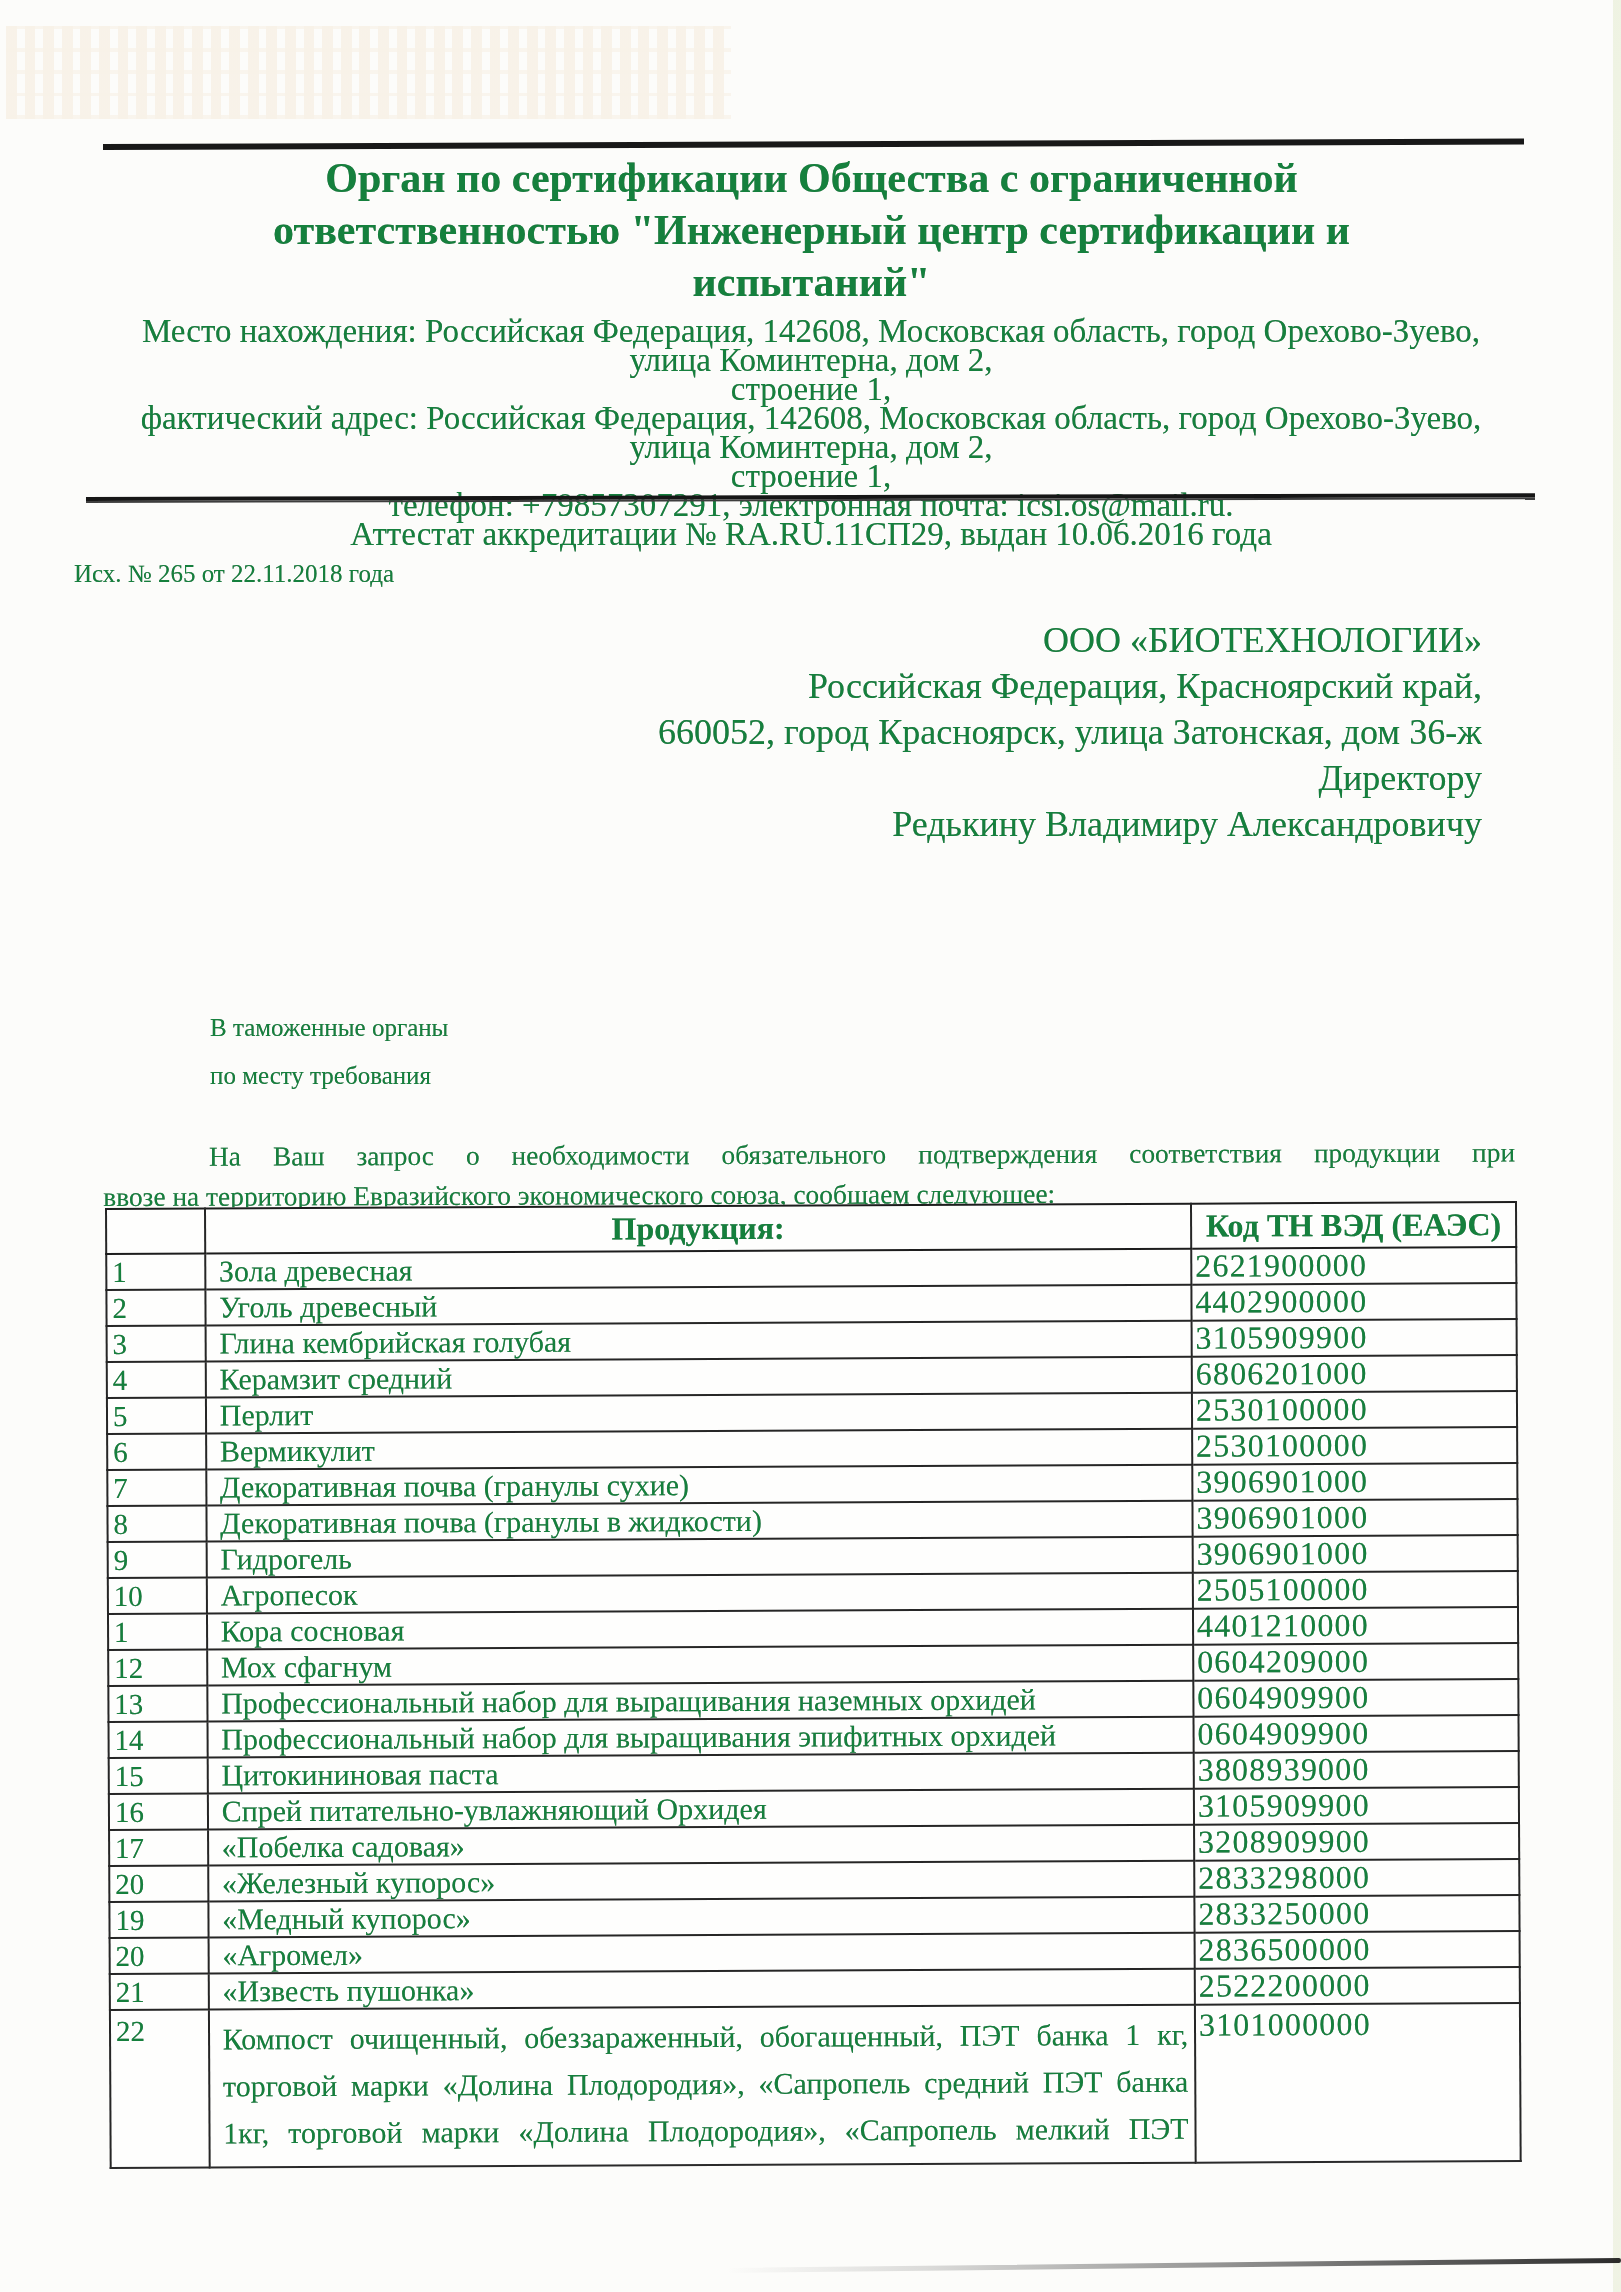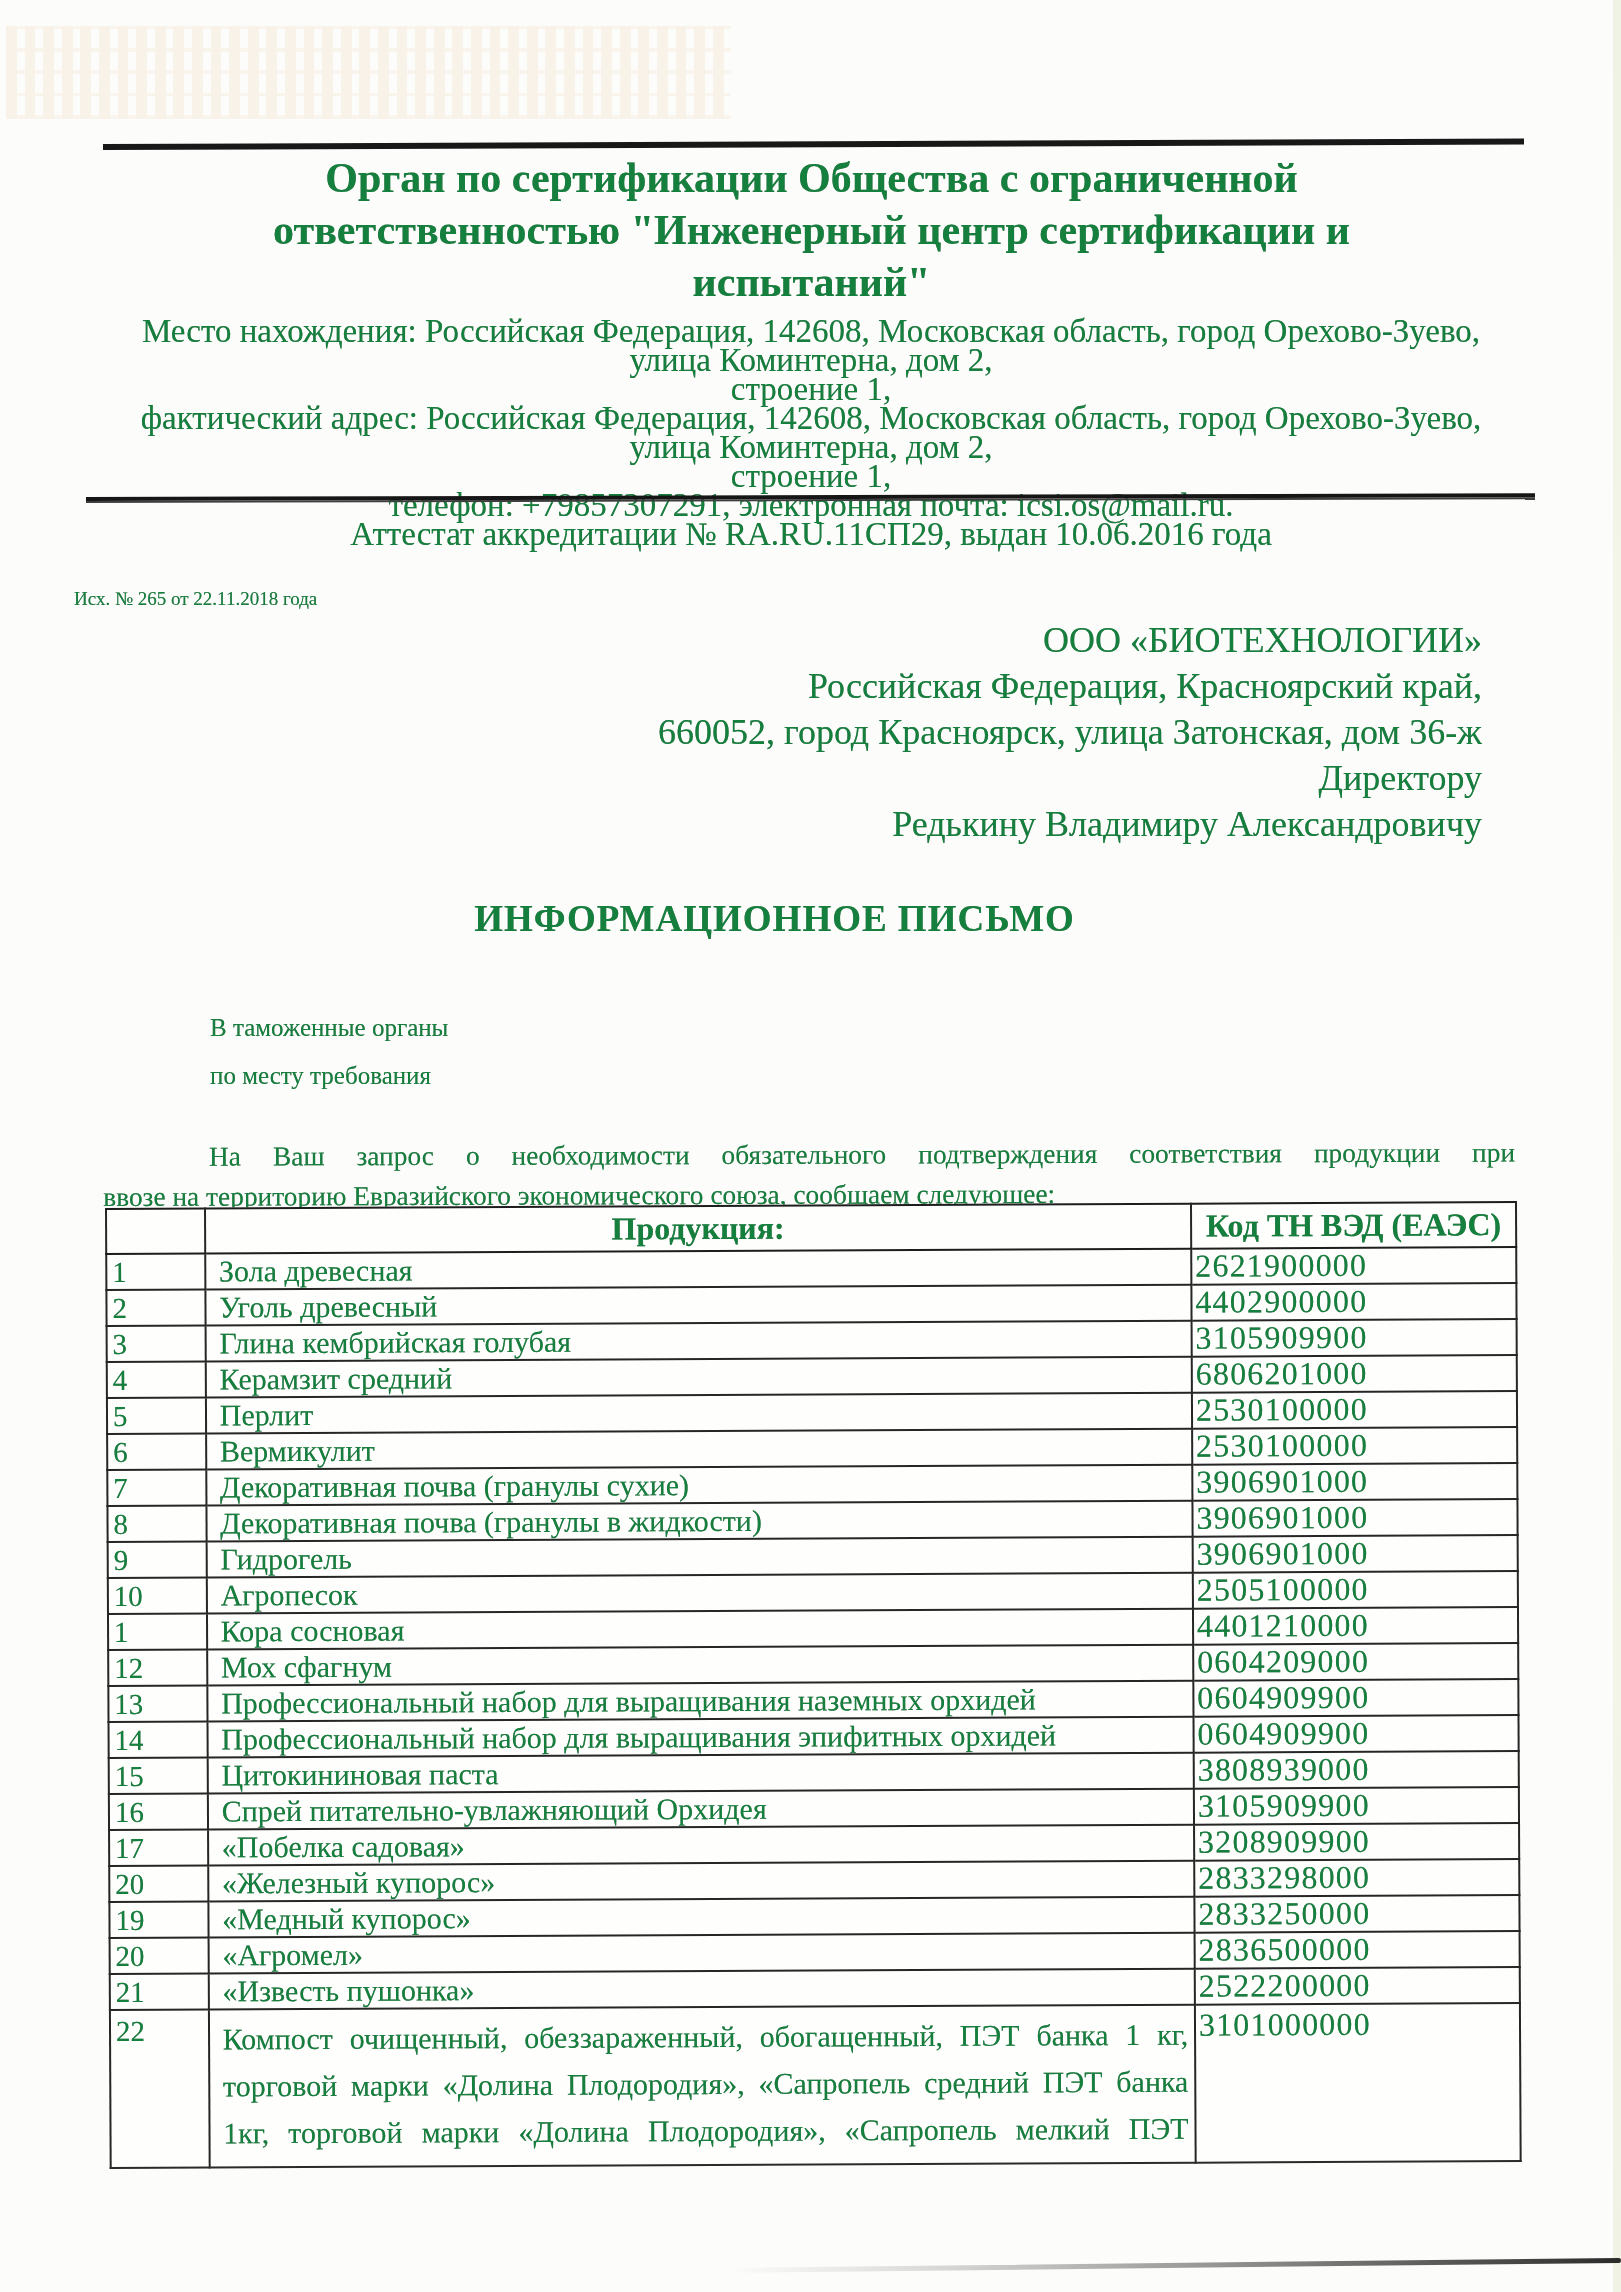--- a/index.html
+++ b/index.html
@@ -42,21 +42,21 @@
   .org-address {
     position:absolute; left:98px; top:317px; width:1426px;
     text-align:center; font-size:33px; line-height:29px;
   }
   .rule-double {
     position:absolute; left:86px; top:497px; width:1449px; height:4.9px;
     border-top:4.9px solid #161616; border-bottom:2px solid #3e3e3e;
     transform:rotate(-0.15deg); transform-origin:left center;
   }
   
-  .ref-line { position:absolute; left:74px; top:588px; font-size:19px;text-align:center; }
+  .ref-line { position:absolute; left:74px; top:560px; font-size:25px;text-align:center; }
   .recipient {
     position:absolute; right:139px; top:617px; width:882px;
     text-align:right; font-size:36px; line-height:46px;
   }
   .letter-title {
     position:absolute; left:0; top:897px; width:1549px;
     text-align:center; font-weight:bold; font-size:37px; letter-spacing:1px;
   }
   .addressee { position:absolute; left:210px; top:1004px; font-size:25px; line-height:48px; }
   .body-par {
@@ -127,21 +127,20 @@
   <div class="ref-line">Исх. № 265 от 22.11.2018 года</div>
 
   <div class="recipient">
     <div>ООО «БИОТЕХНОЛОГИИ»</div>
     <div>Российская Федерация, Красноярский край,</div>
     <div>660052, город Красноярск, улица Затонская, дом 36-ж</div>
     <div>Директору</div>
     <div>Редькину Владимиру Александровичу</div>
   </div>
 
-  <div class="letter-title">ИНФОРМАЦИОННОЕ ПИСЬМО</div>
 
   <div class="addressee">
     <div>В таможенные органы</div>
     <div>по месту требования</div>
   </div>
 
   <div class="body-par">
     <div class="l1">На Ваш запрос о необходимости обязательного подтверждения соответствия продукции при</div>
     <div class="l2">ввозе на территорию Евразийского экономического союза, сообщаем следующее:</div>
   </div>

